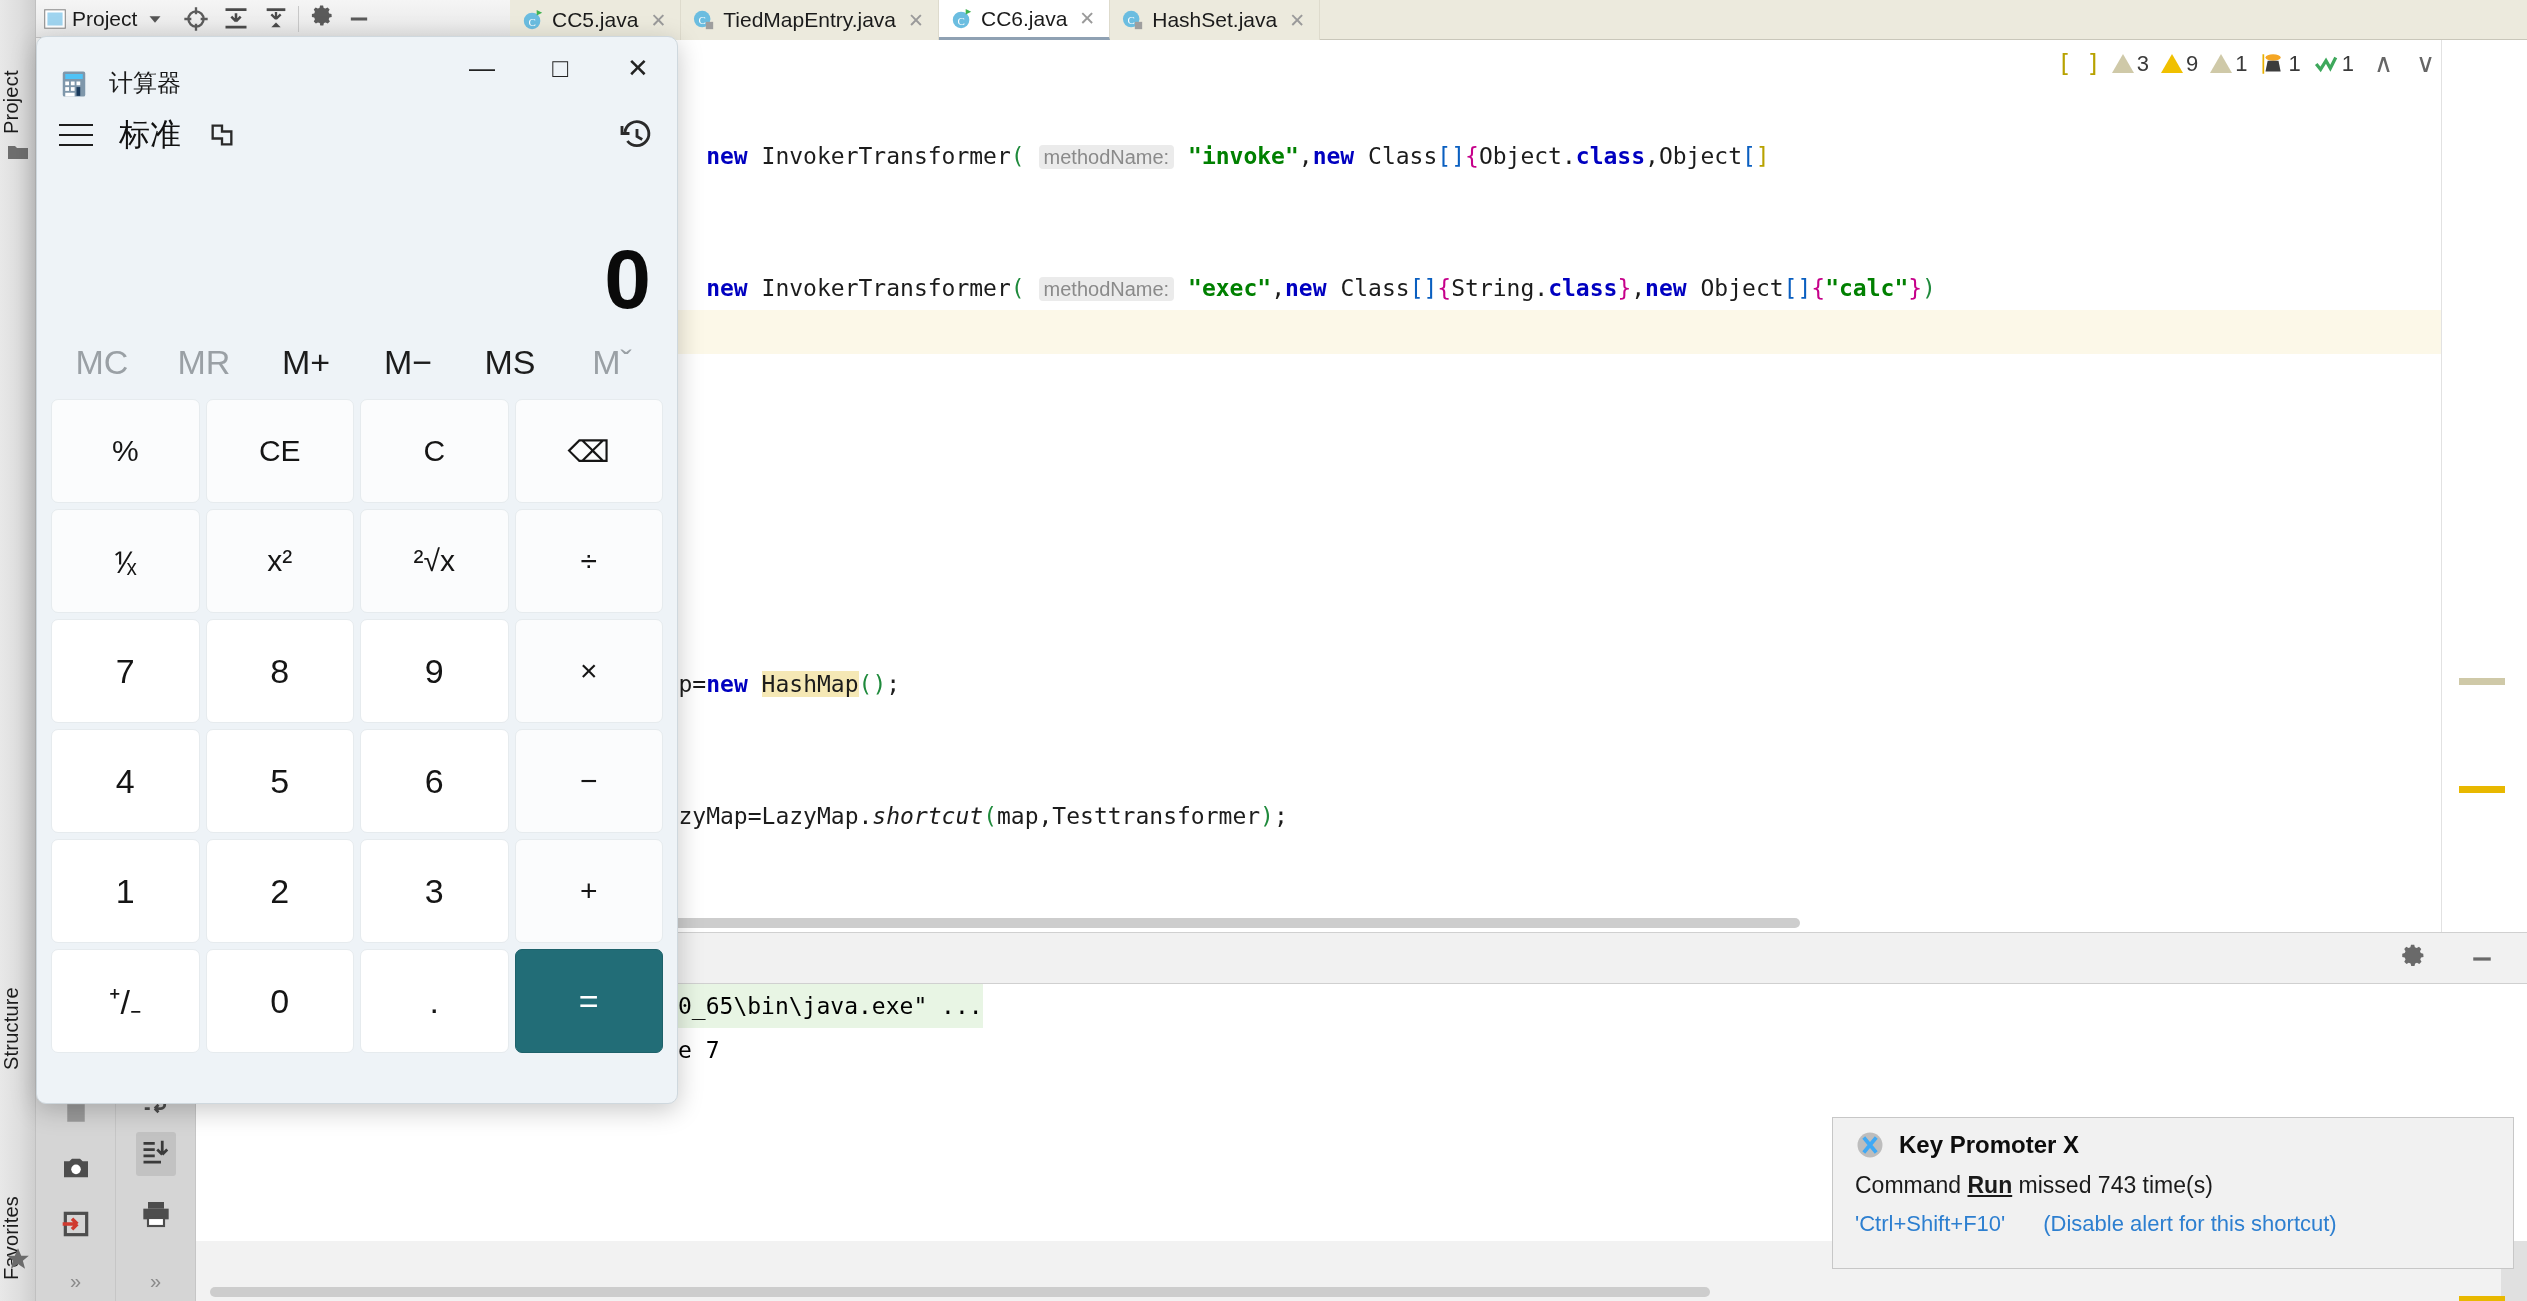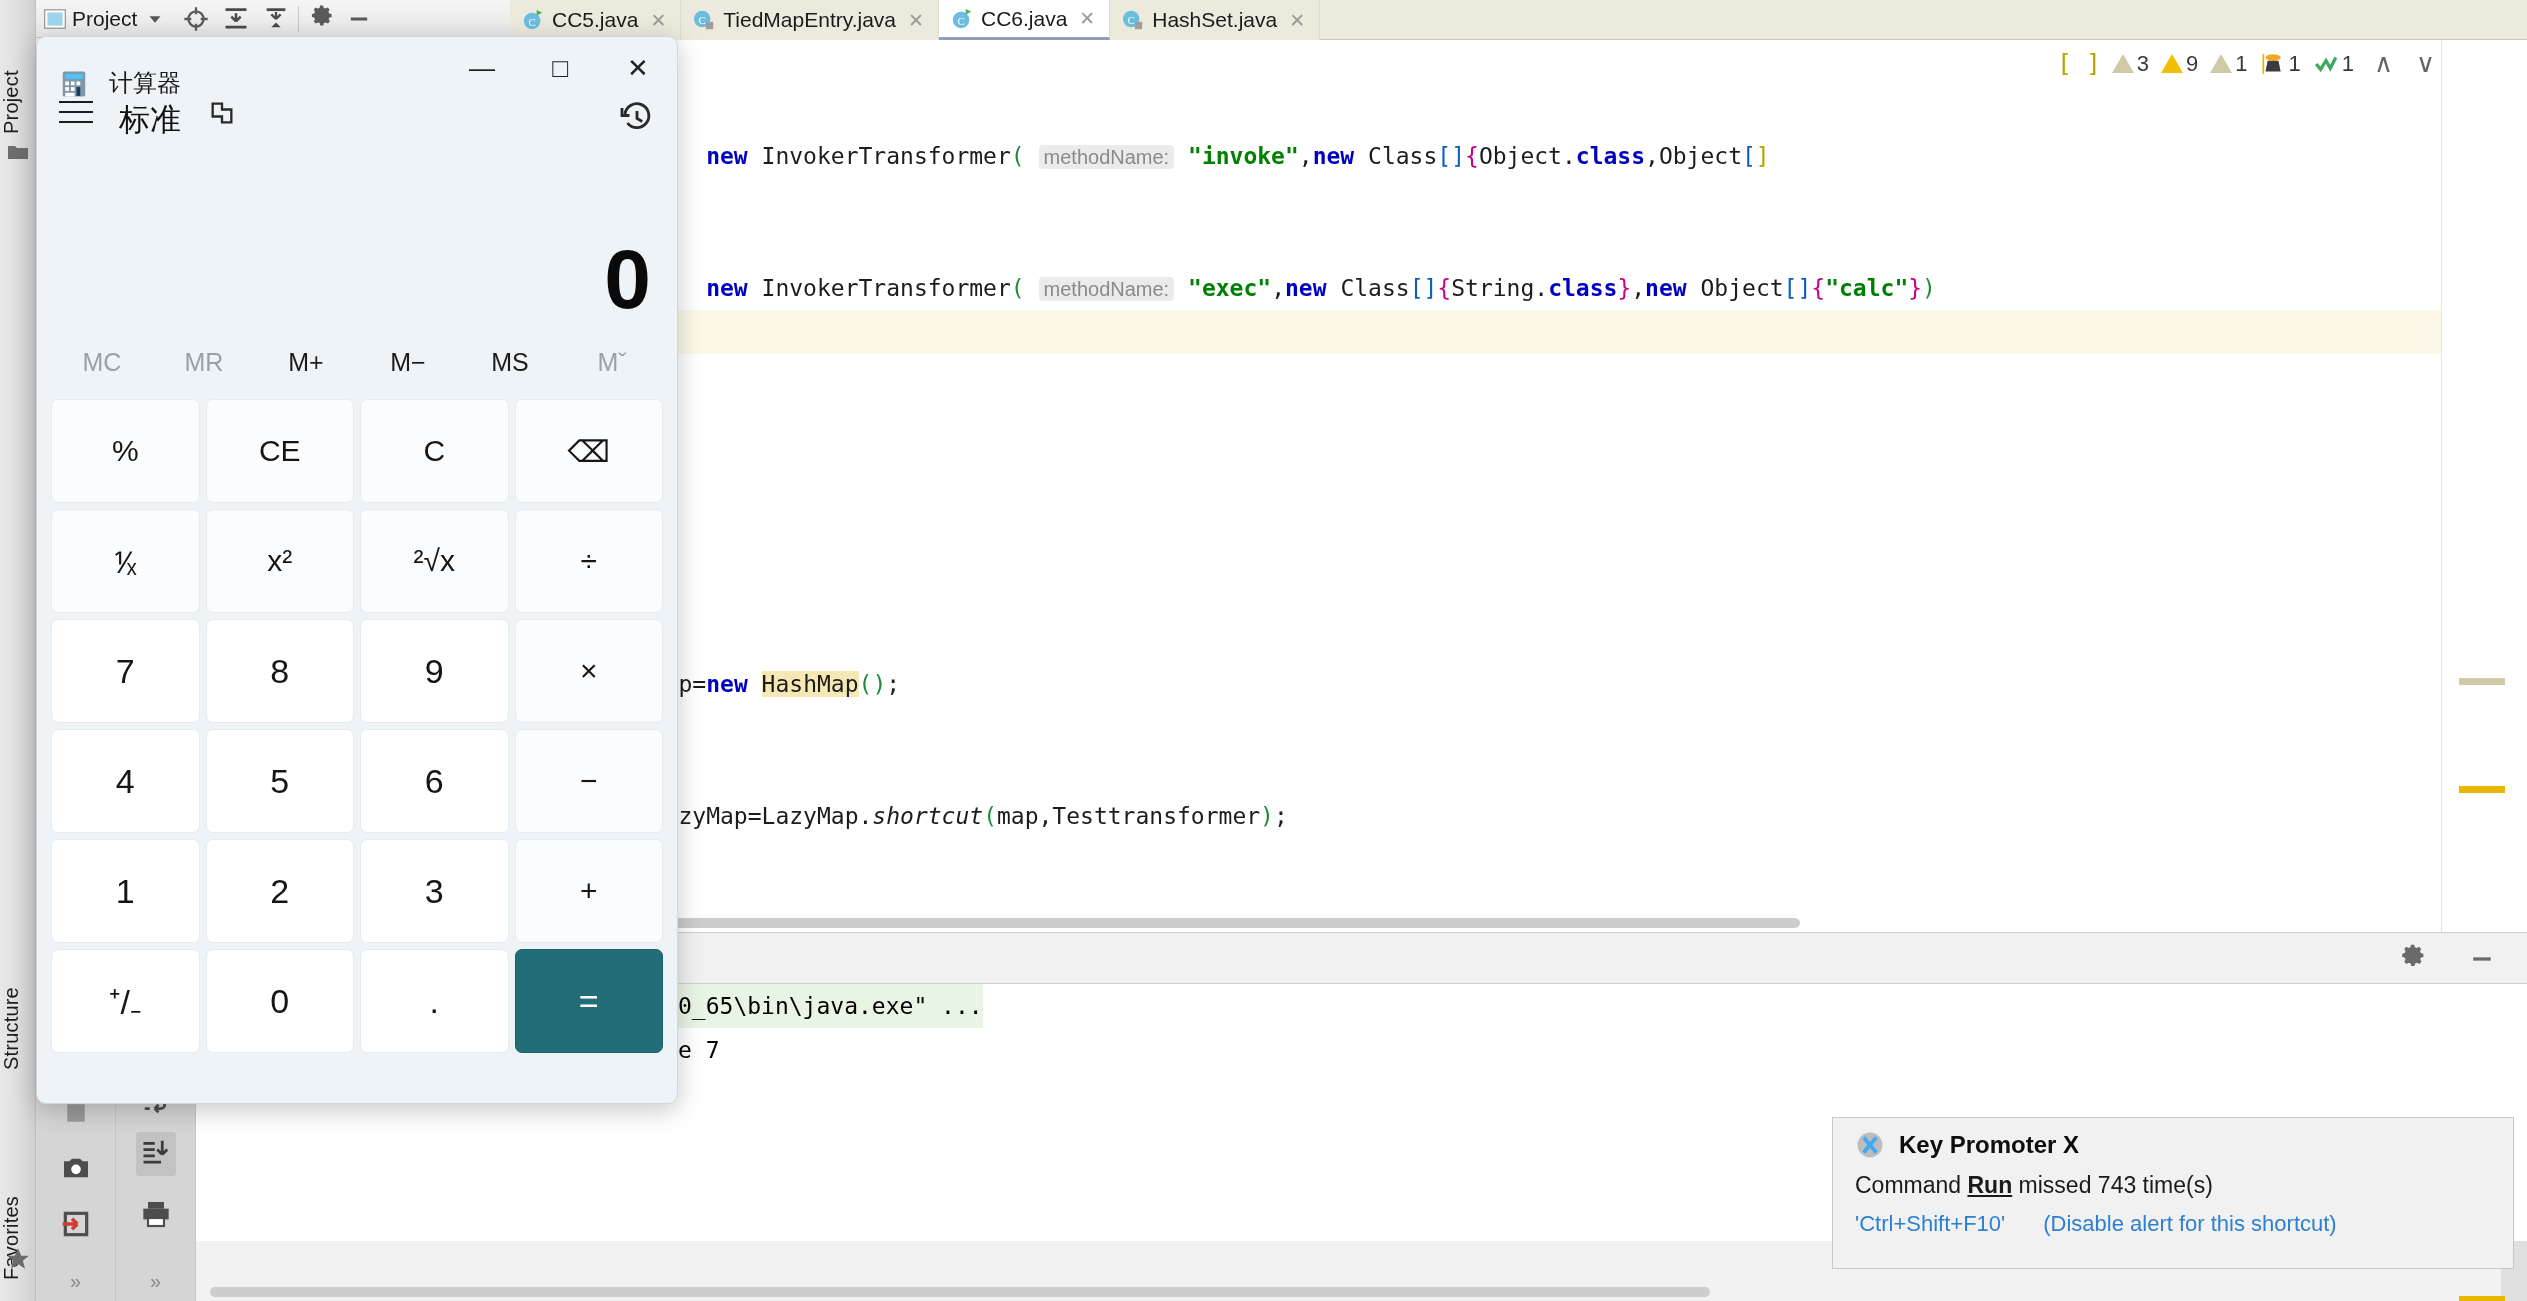--- a/index.html
+++ b/index.html
@@ -140,39 +140,39 @@
     height: 62px; display: flex; align-items: flex-end; padding-left: 22px;
     font-size: 24px; color: #1b1b1b;
   }
   .calc-title .cicon { width: 30px; height: 30px; margin-right: 20px; position: relative; }
   .wbtns { margin-left: auto; display: flex; height: 62px; }
   .wbtn {
     width: 78px; height: 62px; display:flex; align-items:center; justify-content:center;
     font-size: 26px; color: #222;
   }
   .calc-modebar {
-    height: 72px; display: flex; align-items: flex-start; padding: 0 22px; gap: 26px;
+    height: 72px; display: flex; align-items: center; padding: 0 22px; gap: 26px;
   }
   .ham { width: 34px; height: 26px; position: relative; }
   .ham i { position:absolute; left:0; width:34px; height:2px; background:#1d1d1d; }
   .mode-name { font-size: 31px; color: #111; }
   .pin { width: 30px; height: 28px; position: relative; }
   .hist { margin-left: auto; width: 36px; height: 36px; position: relative; }
 
   .calc-display {
     height: 160px; display: flex; align-items: flex-end; justify-content: flex-end;
     padding: 0 26px 10px 0;
   }
   .calc-display .val { font-size: 84px; font-weight: 600; color: #0a0a0a; line-height: 1; }
 
   .mem-row {
     height: 62px; display: grid; grid-template-columns: repeat(6,1fr);
     align-items: center; padding: 0 14px;
   }
-  .mem-row div { text-align: center; font-size: 25px; color: #9aa0a5; }
+  .mem-row div { text-align: center; font-size: 34px; color: #9aa0a5; }
   .mem-row div.on { color: #1c1c1c; }
 
   .pad { display: grid; grid-template-columns: repeat(4,1fr); gap: 6px; padding: 6px 14px 16px 14px; }
   .key {
     height: 104px; border-radius: 7px; background: #fbfcfd;
     border: 1px solid #e6ebee; display:flex; align-items:center; justify-content:center;
     font-size: 30px; color: #151515; user-select:none;
   }
   .key.num { background:#ffffff; font-size: 34px; }
   .key.eq { background:#226d77; color:#ffffff; border-color:#1d616a; font-size:34px; }

